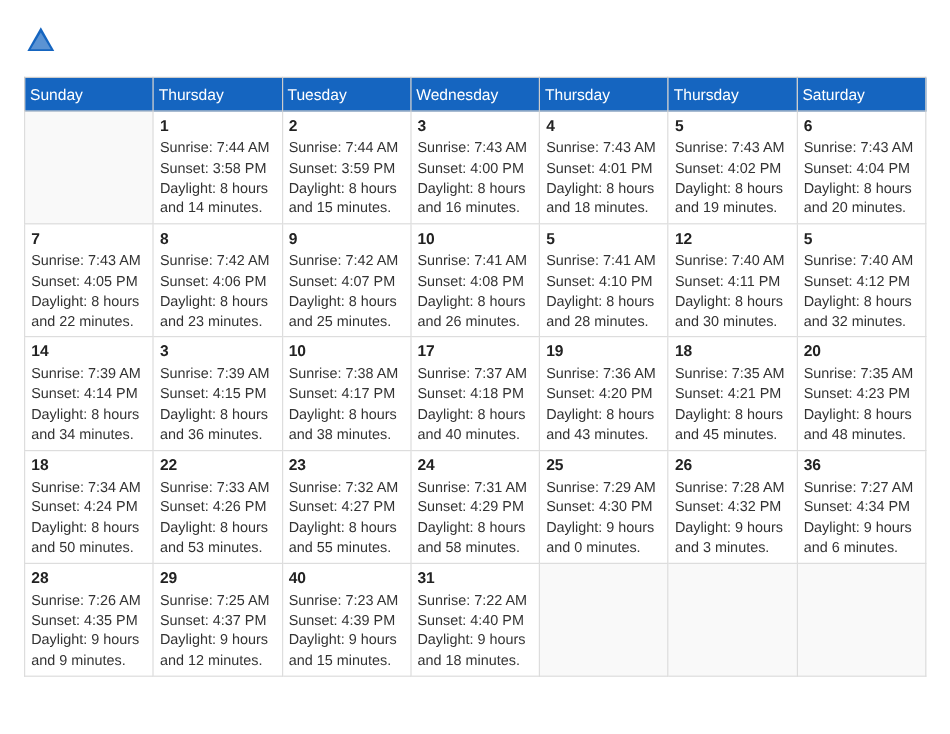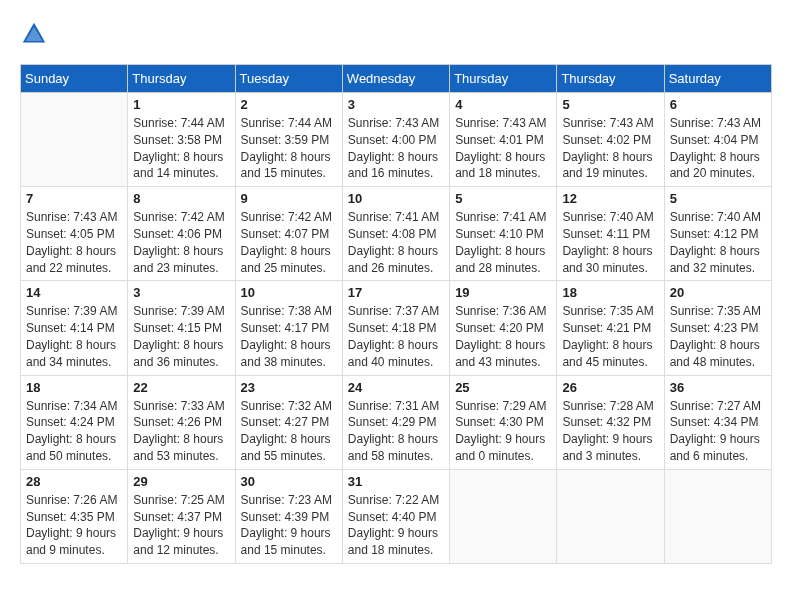--- a/index.html
+++ b/index.html
@@ -233,21 +233,21 @@
       <tr>
         <td>
           <span class="day-number">28</span>
           <div class="day-info">Sunrise: 7:26 AM<br>Sunset: 4:35 PM<br>Daylight: 9 hours<br>and 9 minutes.</div>
         </td>
         <td>
           <span class="day-number">29</span>
           <div class="day-info">Sunrise: 7:25 AM<br>Sunset: 4:37 PM<br>Daylight: 9 hours<br>and 12 minutes.</div>
         </td>
         <td>
-          <span class="day-number">30</span>
+          <span class="day-number">40</span>
           <div class="day-info">Sunrise: 7:23 AM<br>Sunset: 4:39 PM<br>Daylight: 9 hours<br>and 15 minutes.</div>
         </td>
         <td>
           <span class="day-number">31</span>
           <div class="day-info">Sunrise: 7:22 AM<br>Sunset: 4:40 PM<br>Daylight: 9 hours<br>and 18 minutes.</div>
         </td>
         <td class="empty-cell"></td>
         <td class="empty-cell"></td>
         <td class="empty-cell"></td>
       </tr>

